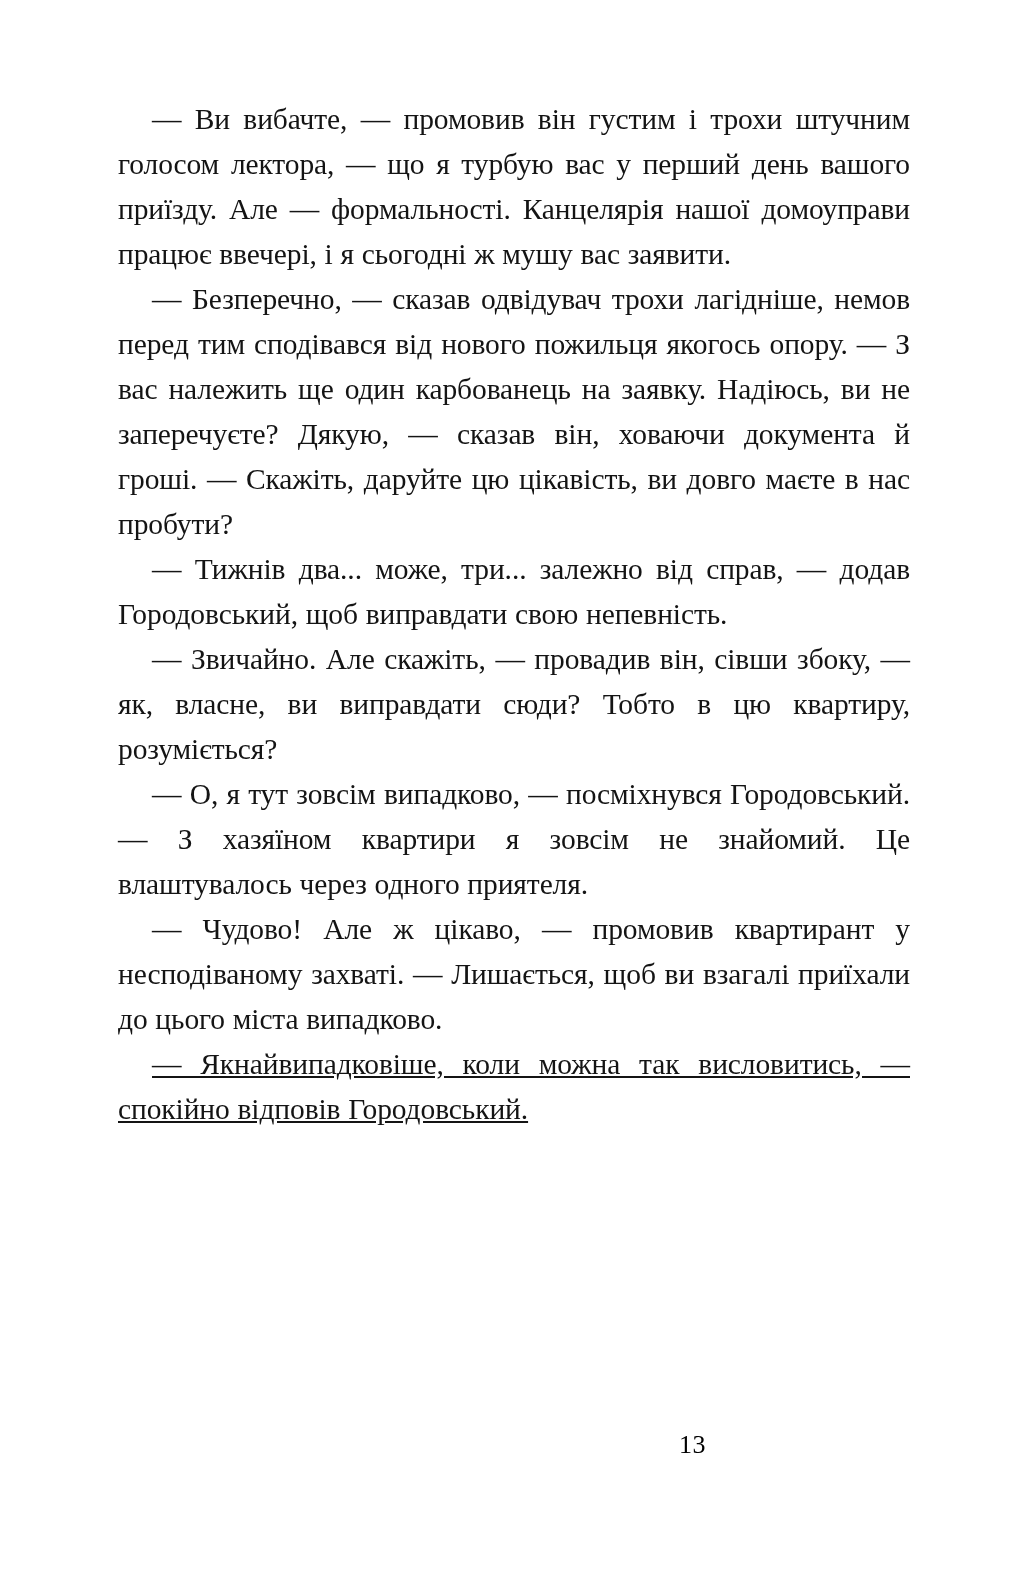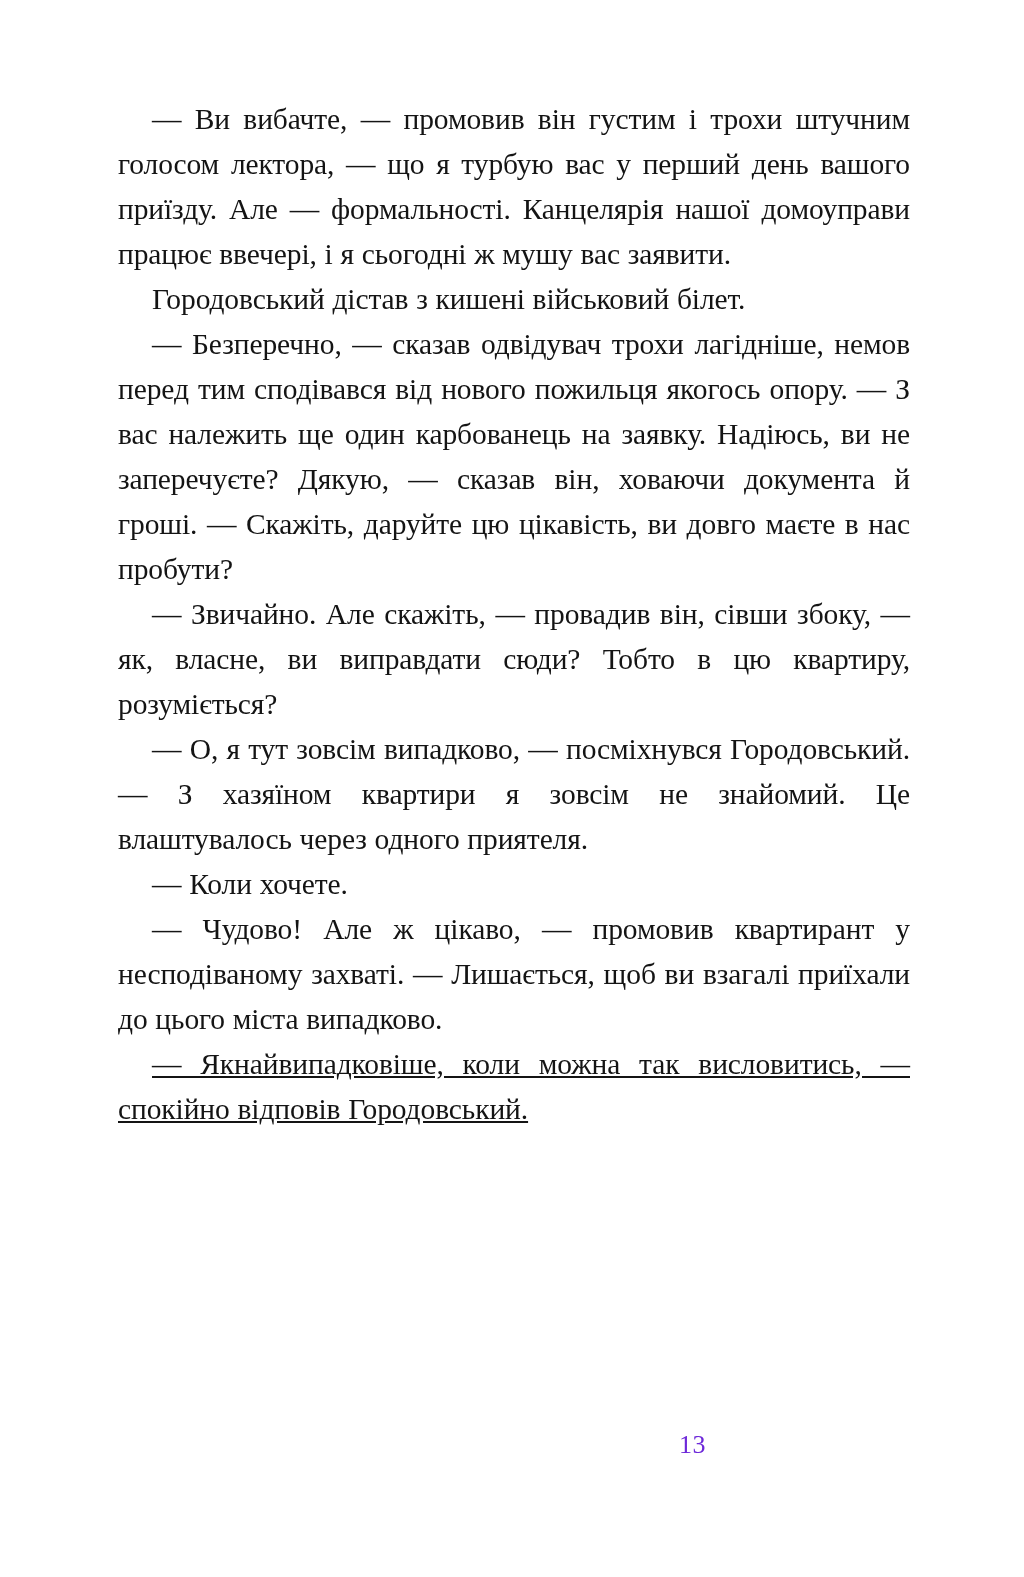--- a/index.html
+++ b/index.html
@@ -52,36 +52,35 @@
     text-align: justify;
     text-decoration: underline;
   }
 
   .page-number {
     position: absolute;
     right: 110px;
     top: 1432px;
     font-size: 26px;
     line-height: 1;
-    color: #6d28d9;
+    color: #000000;
     font-family: "Liberation Serif", "DejaVu Serif", serif;
     letter-spacing: 0.5px;
   }
 </style>
 </head>
 <body>
 
 <div class="page">
 
   <div class="textblock">
     <p class="para">— Ви вибачте, — промовив він густим і трохи штучним голосом лектора, — що я турбую вас у перший день вашого приїзду. Але — формальності. Канцелярія нашої домоуправи працює ввечері, і я сьогодні ж мушу вас заявити.</p>
-    <p class="para">Городовський дістав з кишені військовий білет.</p>
     <p class="para">— Безперечно, — сказав одвідувач трохи лагідніше, немов перед тим сподівався від нового пожильця якогось опору. — З вас належить ще один карбованець на заявку. Надіюсь, ви не заперечуєте? Дякую, — сказав він, ховаючи документа й гроші. — Скажіть, даруйте цю цікавість, ви довго маєте в нас пробути?</p>
+    <p class="para">— Тижнів два... може, три... залежно від справ, — додав Городовський, щоб виправдати свою непевність.</p>
     <p class="para">— Звичайно. Але скажіть, — провадив він, сівши збоку, — як, власне, ви виправдати сюди? Тобто в цю квартиру, розуміється?</p>
     <p class="para">— О, я тут зовсім випадково, — посміхнувся Городовський. — З хазяїном квартири я зовсім не знайомий. Це влаштувалось через одного приятеля.</p>
-    <p class="para">— Коли хочете.</p>
     <p class="para">— Чудово! Але ж цікаво, — промовив квартирант у несподіваному захваті. — Лишається, щоб ви взагалі приїхали до цього міста випадково.</p>
     <p class="para">— Якнайвипадковіше, коли можна так висловитись, — спокійно відповів Городовський.</p>
   </div>
 
   <div class="page-number">13</div>
 
 </div>
 
 </body></html>

